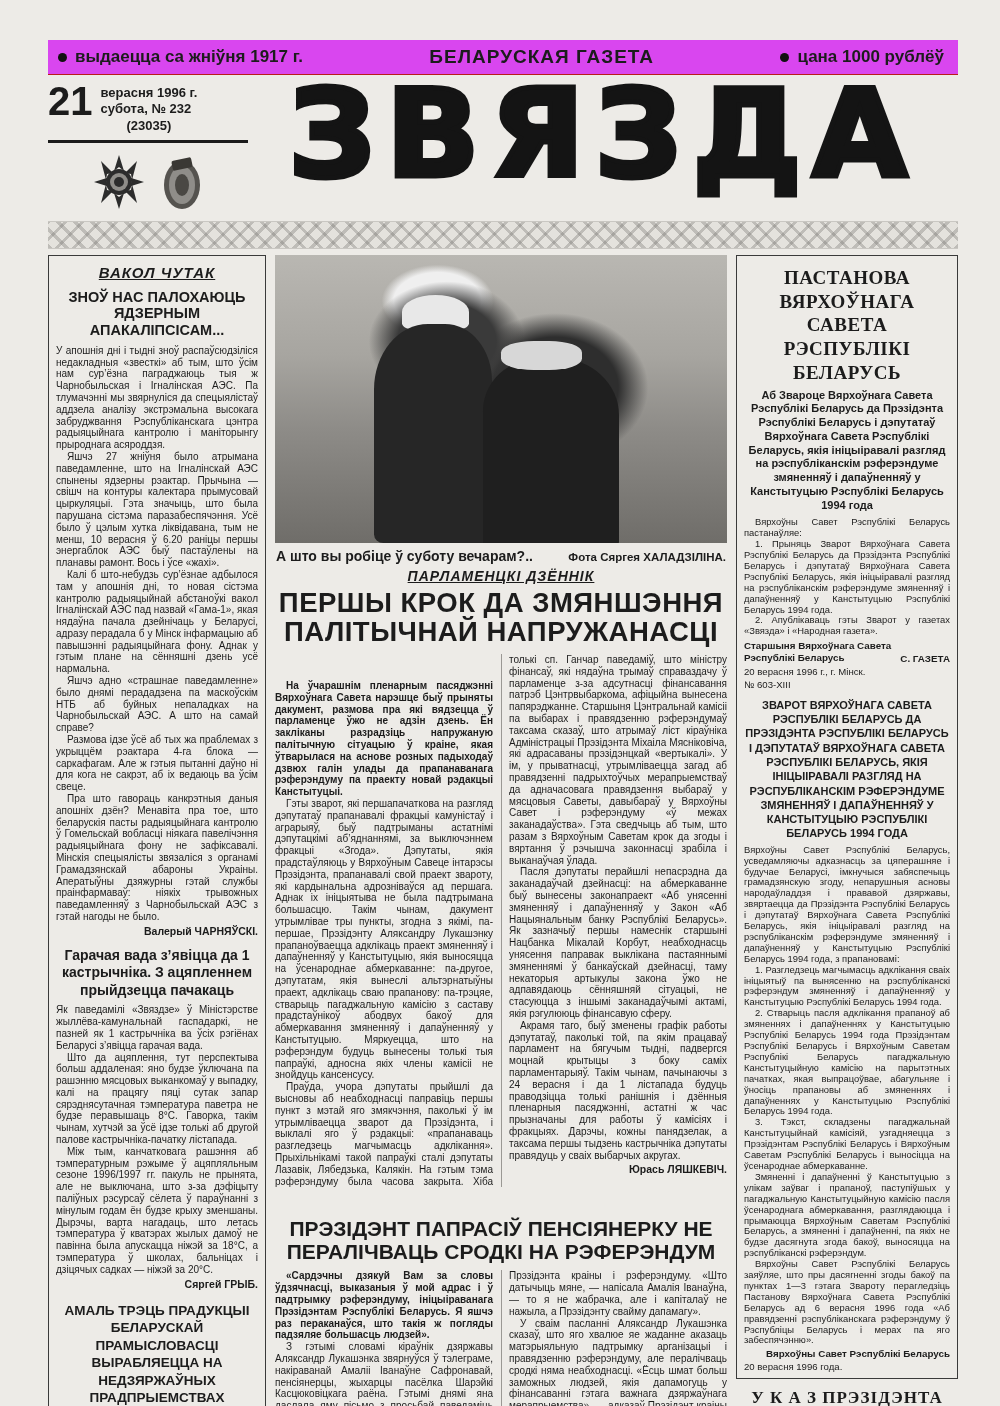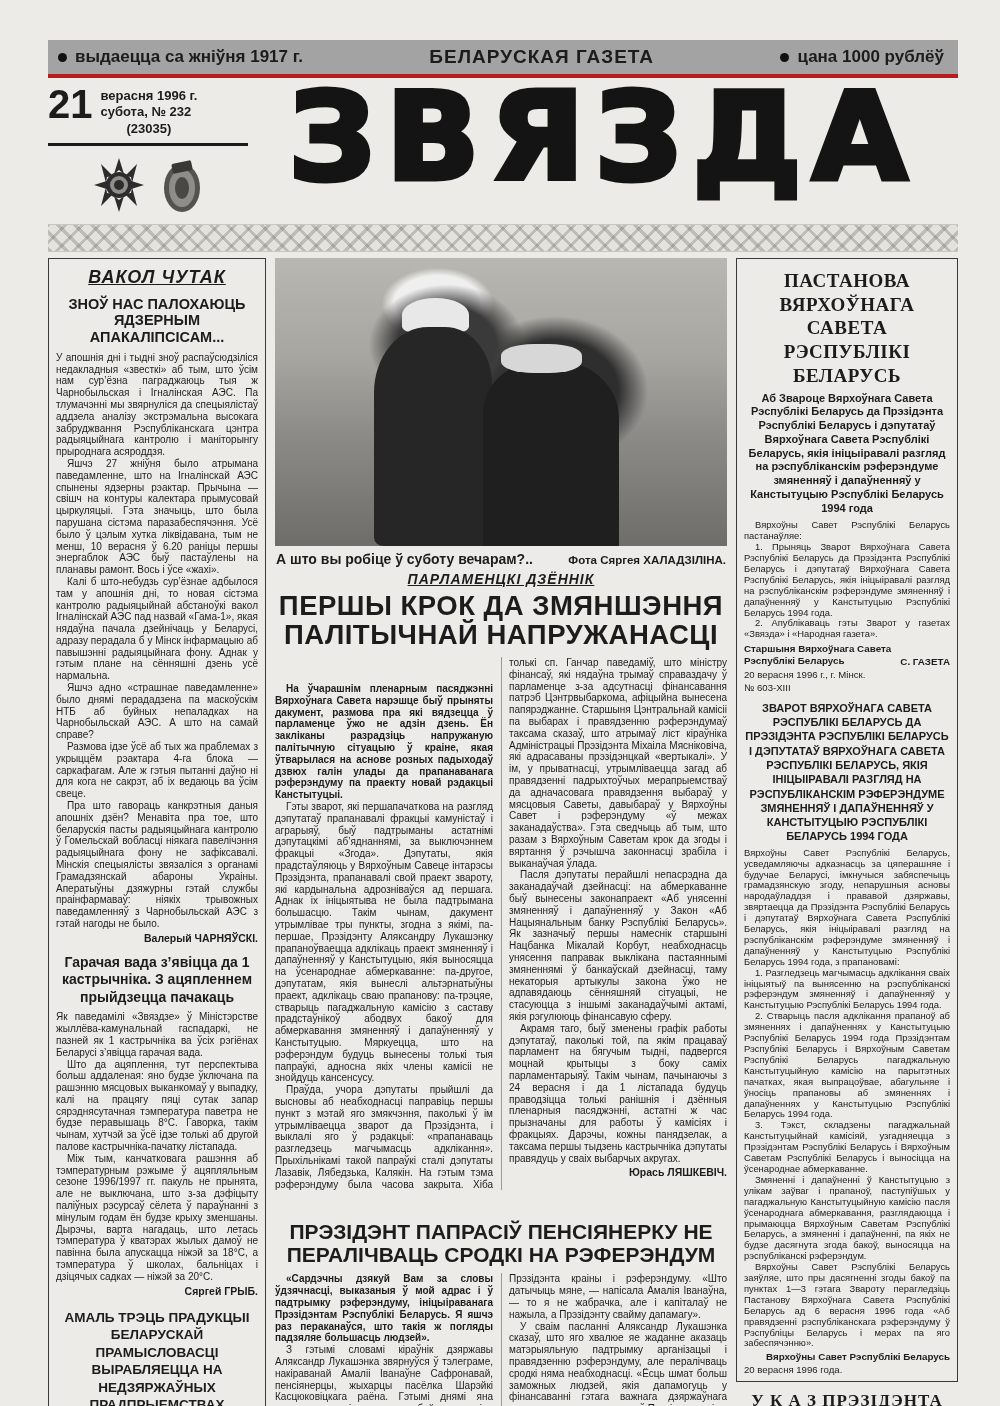--- a/index.html
+++ b/index.html
@@ -15,22 +15,22 @@
     background:#edebe7;
     color:#1c1c1c;
     position:relative;
     box-sizing:border-box;
     padding:40px 42px 20px 48px;
     overflow:hidden;
   }
   
   .topbar{
     display:flex;align-items:center;justify-content:space-between;
-    background:#a3a3a3;
-    border-bottom:4px solid #b91c1c;
+    background:#d946ef;
+    border-bottom:1px solid #b91c1c;
     padding:6px 14px 6px 10px;
     font-size:17px;font-weight:bold;text-align:center;
   }
   .topbar .bullet{display:inline-block;width:9px;height:9px;border-radius:50%;background:#111;margin-right:8px;vertical-align:middle;}
   .topbar-center{font-size:19px;letter-spacing:1px;}
   
   .header{display:flex;margin-top:8px;}
   .header-left{width:200px;flex:0 0 200px;}
   .dateline{display:flex;align-items:flex-start;}
   .day{font-size:40px;font-weight:bold;line-height:0.9;margin-right:8px;}
@@ -65,21 +65,21 @@
   .boxed{border:1px solid #3a3a3a;}
   
   .body-text{font-size:10px;line-height:1.18;text-align:justify;}
   .body-text p{margin:0;text-indent:11px;}
   .body-text p.noindent{text-indent:0;margin-top:26px;}
   .lead p, p.lead{font-weight:bold;}
   .byline{text-align:right;font-weight:bold;font-size:10.5px;margin:2px 0 0 0;}
   
   .col1{padding:6px 7px;background:#edebe7;}
   .section-label{
-    text-align:center;font-style:italic;font-weight:bold;font-size:18px;
+    text-align:center;font-style:italic;font-weight:bold;font-size:15px;
     text-decoration:underline;letter-spacing:1px;margin:2px 0 8px 0;
   }
   .h-col1{font-size:14.5px;font-weight:bold;text-align:center;line-height:1.15;margin:0 0 6px 0;}
   .h-col1b{font-size:14px;font-weight:bold;text-align:center;line-height:1.25;margin:10px 0 5px 0;}
   .h-col1c{font-size:13.5px;font-weight:bold;text-align:center;line-height:1.3;margin:12px 0 5px 0;}
   
   .photo{
     height:288px;position:relative;overflow:hidden;
     background:
       radial-gradient(130px 100px at 38% 30%, #3a3a3a 0 38%, transparent 60%),

